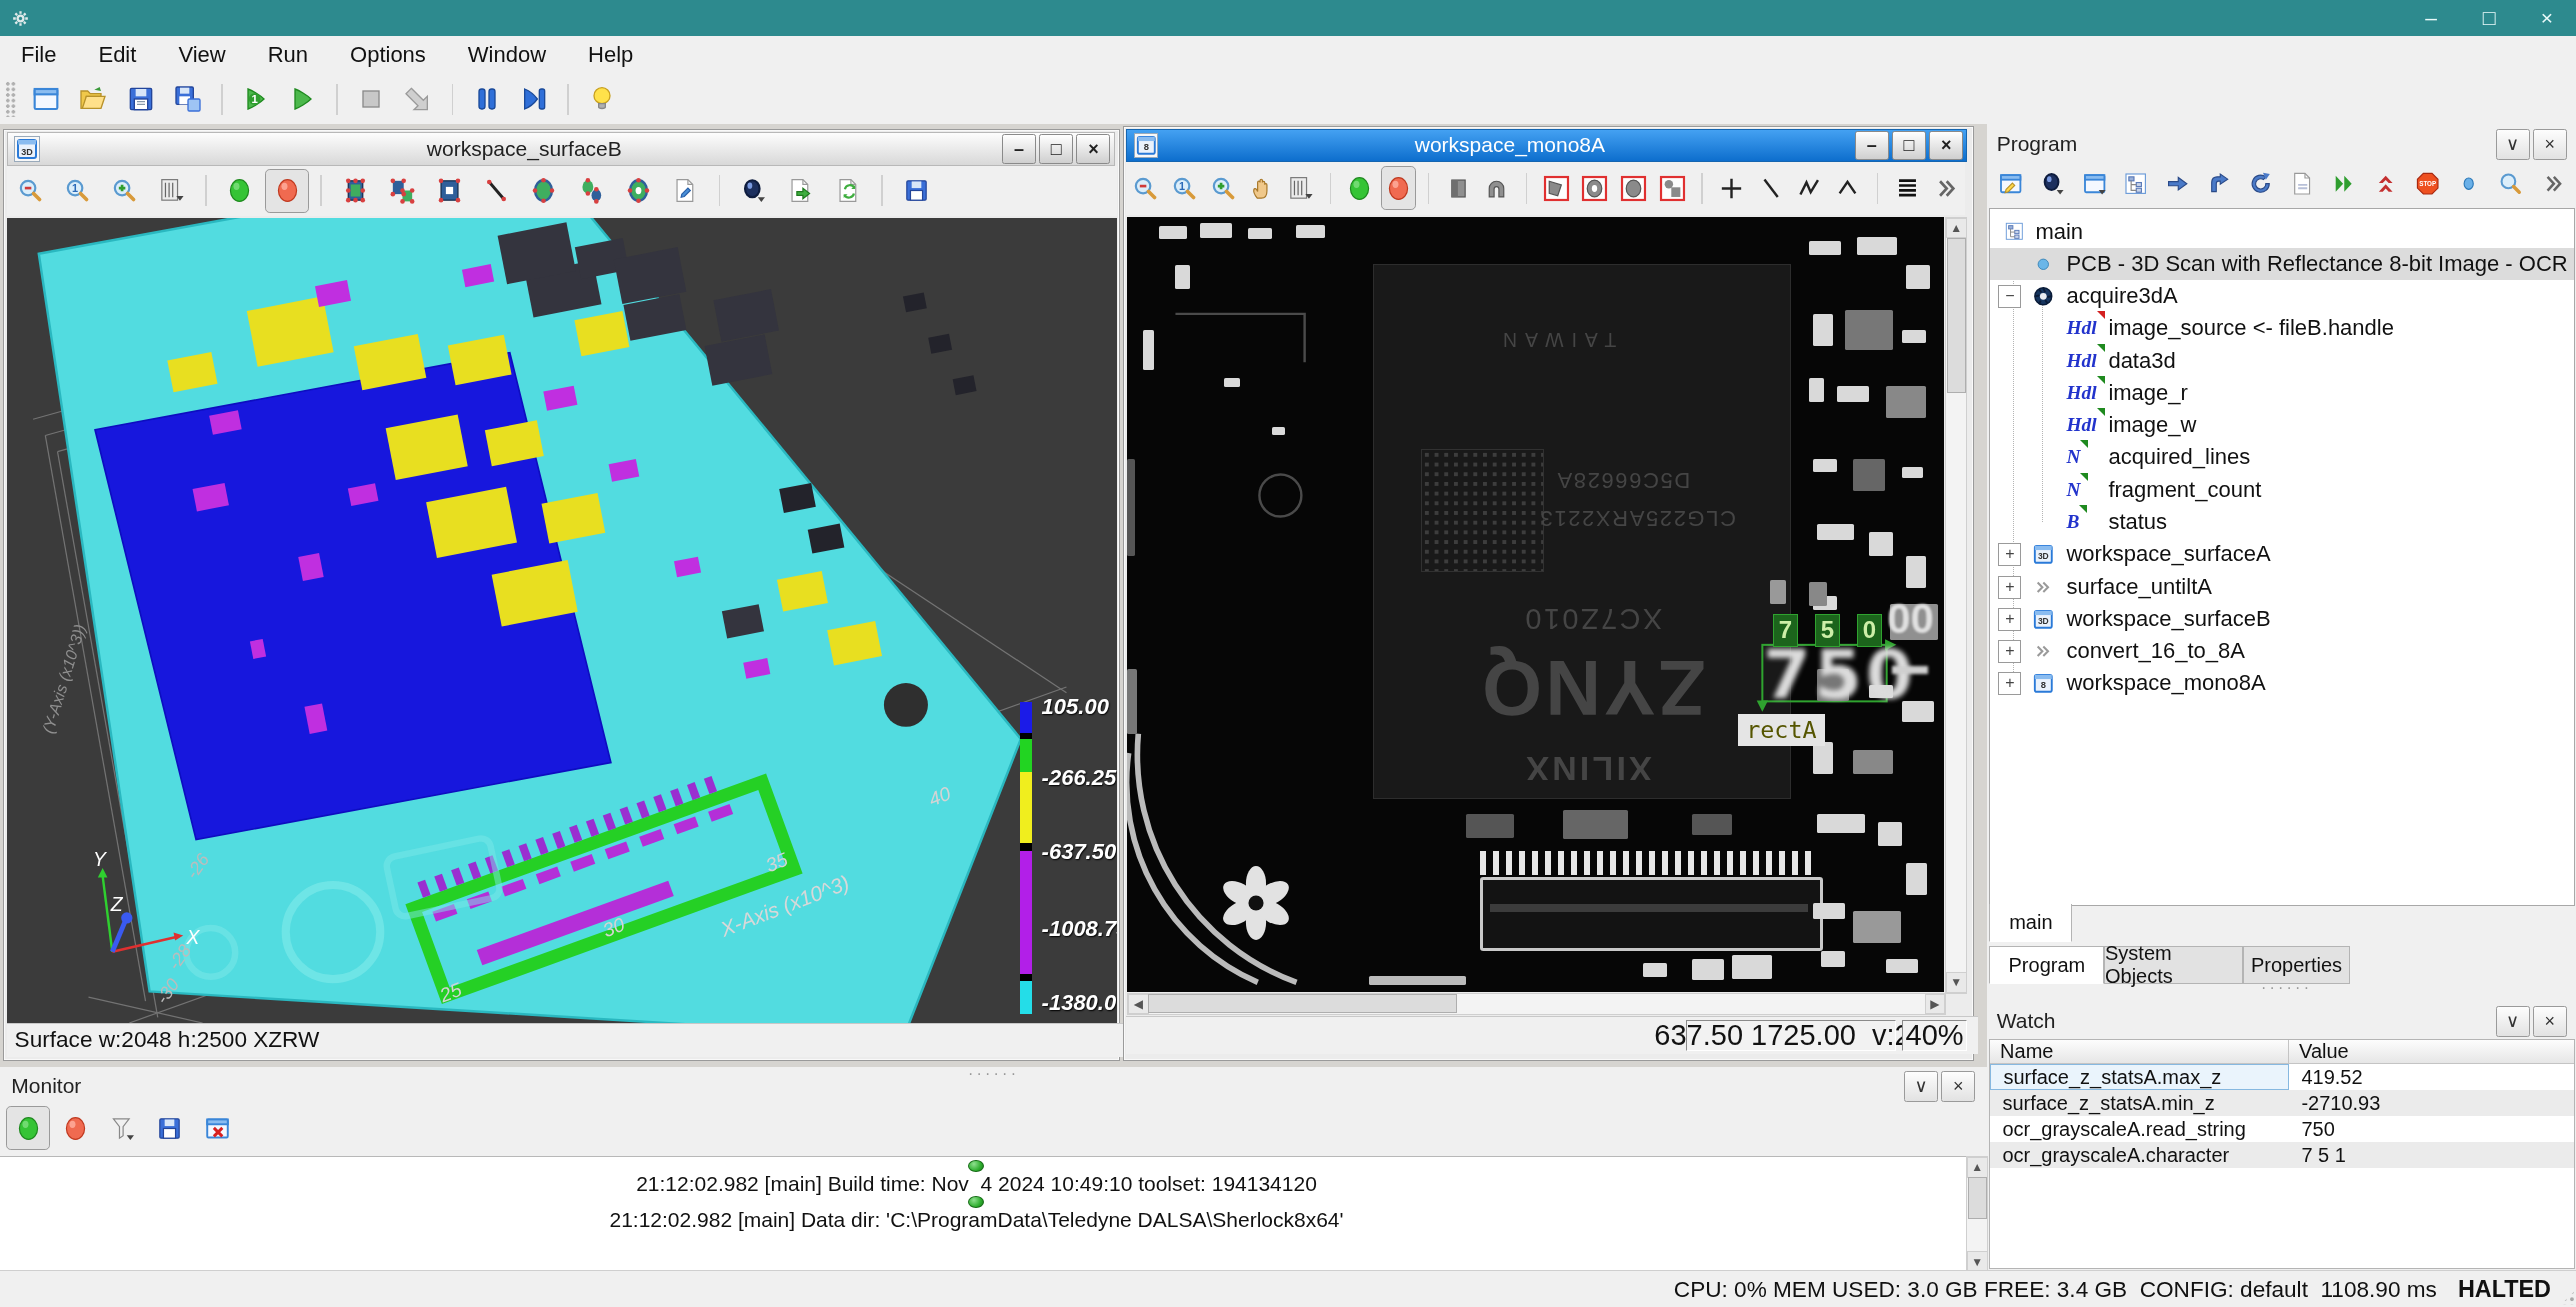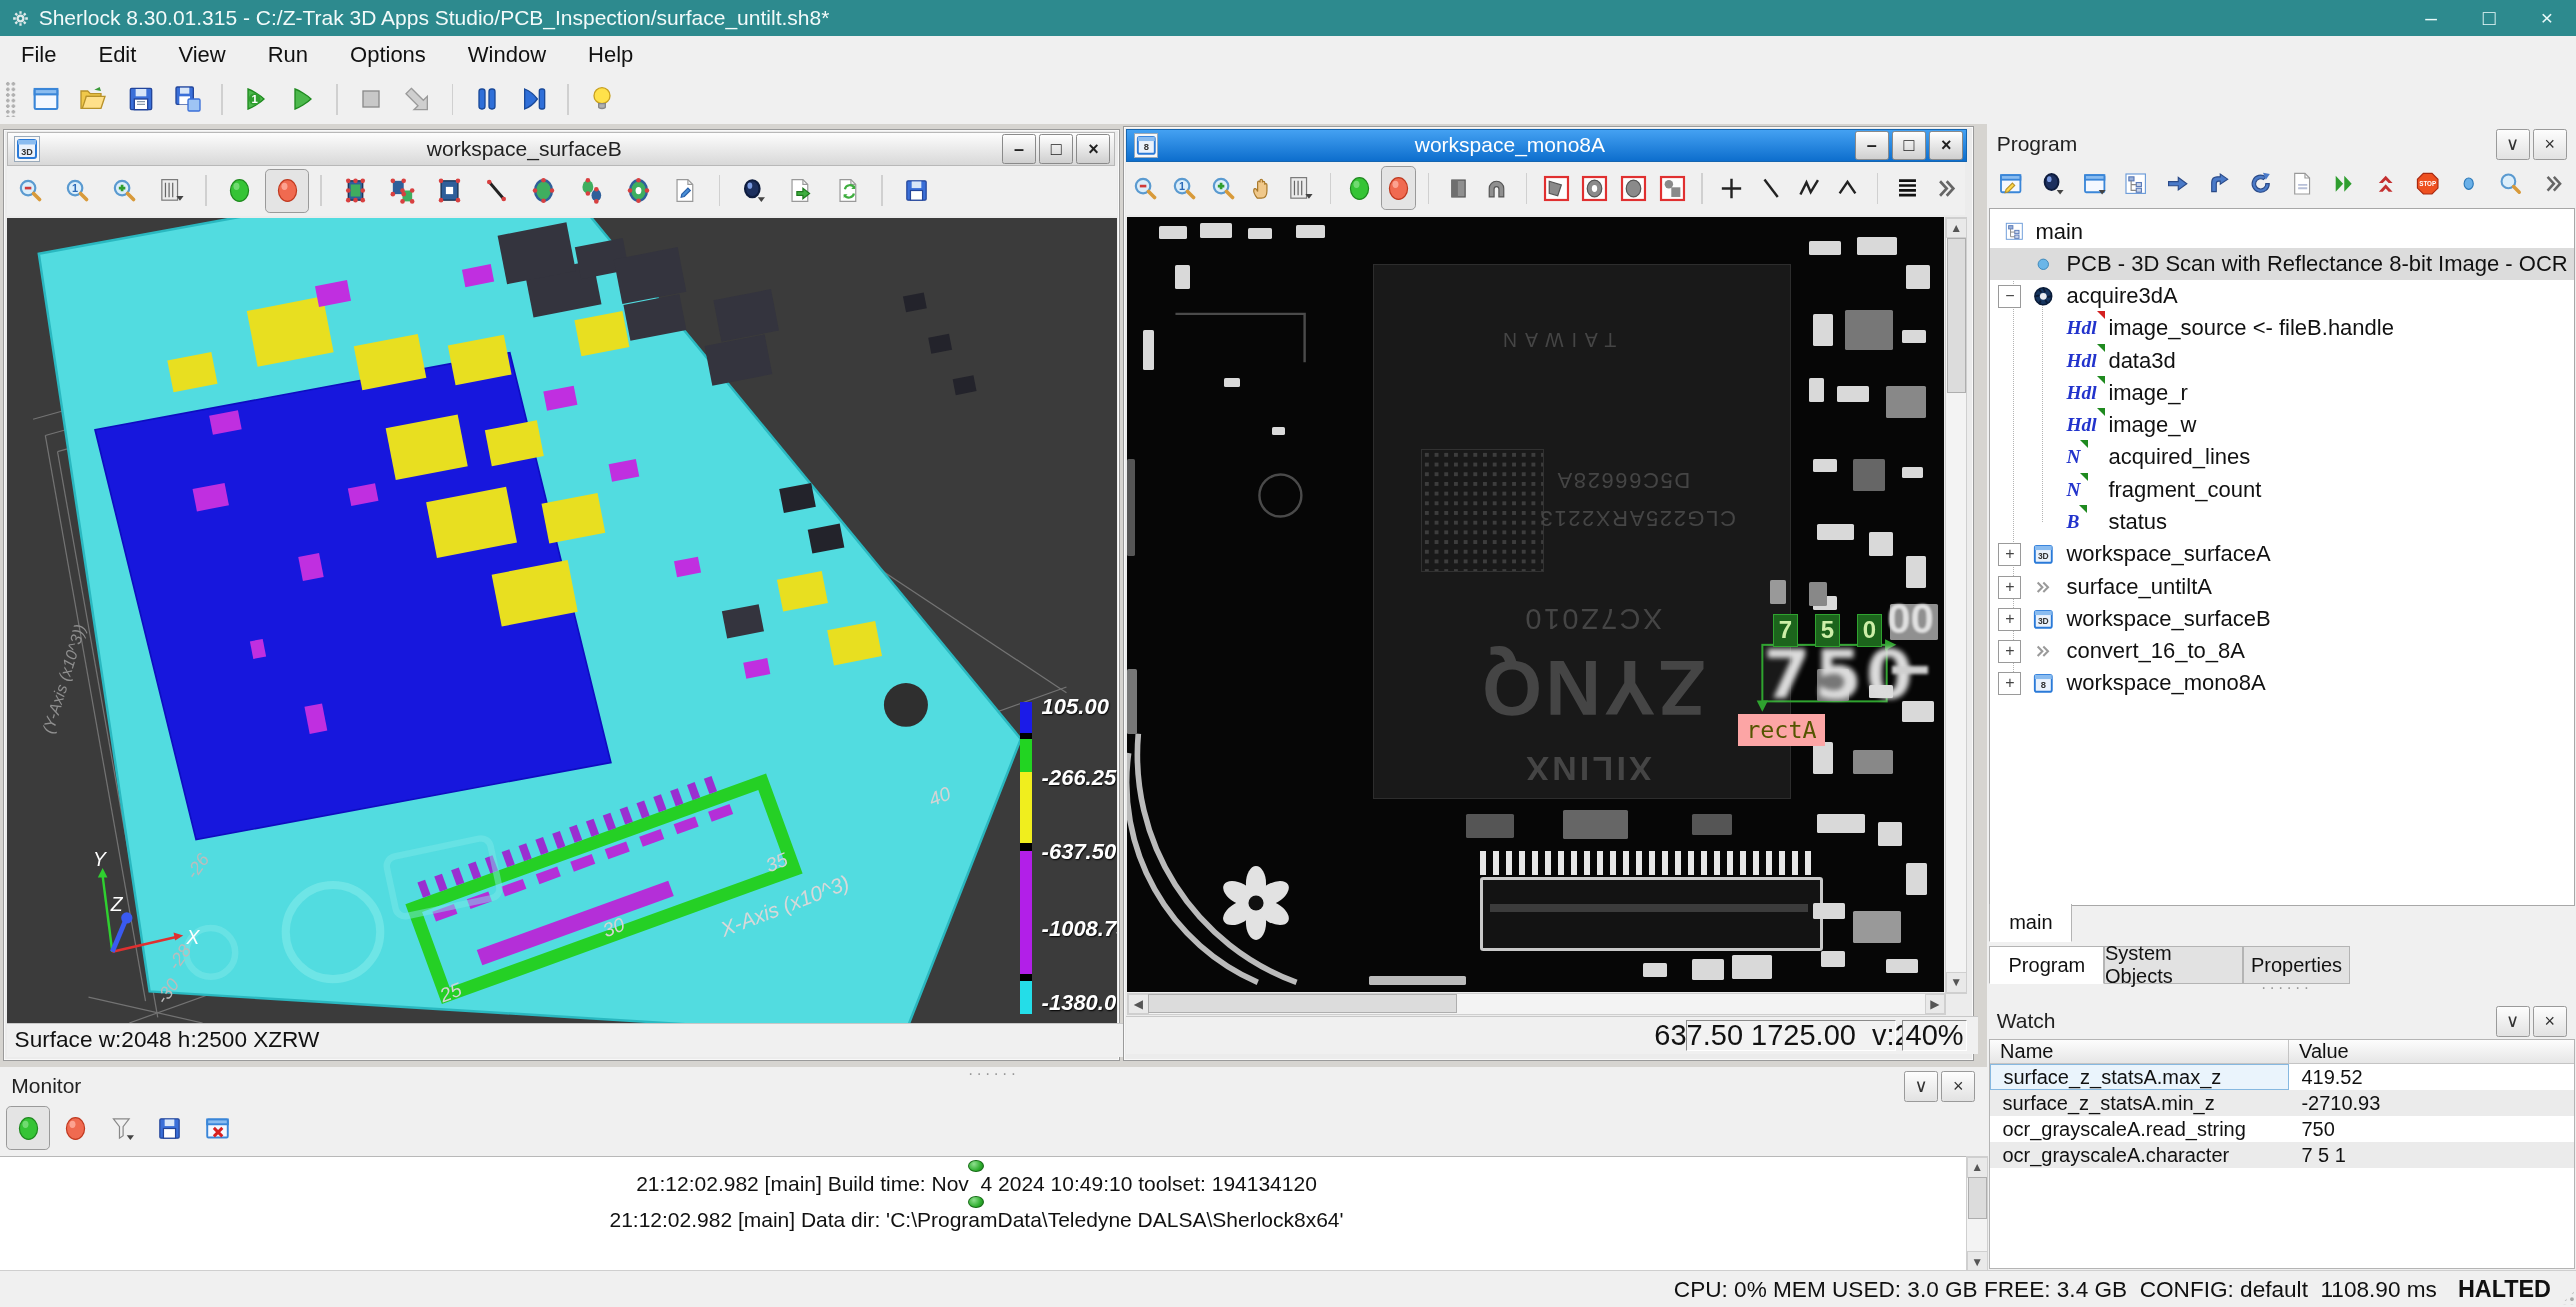--- a/index.html
+++ b/index.html
@@ -87,21 +87,20 @@
 <div id="app">
 
   <div id="titlebar">
     <span class="appic">
       <svg viewBox="0 0 24 24" width="21" height="21">
           <path d="M12 3.6v3M12 17.4v3M3.6 12h3M17.4 12h3M6.1 6.1l2.1 2.1M15.8 15.8l2 2M6.1 17.9l2.1-2.1M15.8 8.2l2-2" stroke="#dfeaea" stroke-width="2.6"></path>
           <circle cx="12" cy="12" r="4.6" fill="#dfeaea"></circle>
           <circle cx="12" cy="12" r="1.9" fill="#2d8a8e"></circle>
         </svg>
     </span>
-    <span id="title-text">Sherlock 8.30.01.315 - C:/Z-Trak 3D Apps Studio/PCB_Inspection/surface_untilt.sh8*</span>
     <span class="cap-btns" id="main-caps">
         <span class="cap">–</span>
         <span class="cap">□</span>
         <span class="cap">×</span>
       </span>
   </div>
 
   <div id="menubar">
       <span class="menu-item">File</span>
       <span class="menu-item">Edit</span>
@@ -734,21 +733,21 @@
             <div class="mc" style="left: 516px; top: 746px; width: 24px; height: 14.5px; background: rgb(217, 217, 217);"></div>
             <div class="mc" style="left: 242px; top: 759px; width: 97px; height: 9.7px; background: rgb(187, 187, 187);"></div>
             <div class="mc" style="left: 643px; top: 363px; width: 16px; height: 24px; background: rgb(153, 153, 153);"></div>
             <div class="mc" style="left: 682px; top: 365px; width: 18px; height: 24px; background: rgb(136, 136, 136);"></div>
           </div>
 
         <div style="position:absolute;left:636px;top:418px;width:121px;height:68px;font-size:68px;font-weight:bold;color:#dcdcdc;letter-spacing:4px;filter:blur(2.4px);font-family:'DejaVu Sans',sans-serif;">750</div>
         <div style="position:absolute;left:765px;top:449px;width:36px;height:8px;background:#cfcfcf;filter:blur(1.6px);"></div>
         <div style="position:absolute;left:760px;top:378px;font-size:42px;font-weight:bold;color:#e0e0e0;filter:blur(1.2px);">00</div>
         <div id="ocr-digits"></div>
-        <div style="position:absolute;left:611px;top:497px;background:#fca5a5;color:#555500;font-family:'DejaVu Sans Mono',monospace;font-size:23.4px;padding:2.4px 8px;">rectA</div>
+        <div style="position:absolute;left:611px;top:497px;background:#e5e5e5;color:#555500;font-family:'DejaVu Sans Mono',monospace;font-size:23.4px;padding:2.4px 8px;">rectA</div>
       <div style="position: absolute; left: 646px; top: 397px; width: 22.6px; height: 31px; background: rgb(28, 100, 28); color: rgb(205, 238, 168); font-size: 24px; font-weight: bold; display: flex; align-items: center; justify-content: center; border: 0.8px solid rgb(47, 163, 47);">7</div>
           <div style="position: absolute; left: 688px; top: 397px; width: 22.6px; height: 31px; background: rgb(28, 100, 28); color: rgb(205, 238, 168); font-size: 24px; font-weight: bold; display: flex; align-items: center; justify-content: center; border: 0.8px solid rgb(47, 163, 47);">5</div>
           <div style="position: absolute; left: 730px; top: 397px; width: 22.6px; height: 31px; background: rgb(28, 100, 28); color: rgb(205, 238, 168); font-size: 24px; font-weight: bold; display: flex; align-items: center; justify-content: center; border: 0.8px solid rgb(47, 163, 47);">0</div>
         </div>
 
       <div class="sb" id="mono-vscroll" style="left:821px;top:90px;width:20px;height:775px;">
         <div class="ar" style="left:0;top:0;width:18.6px;height:18.6px;">▲</div>
         <div class="th" style="left:0.8px;top:20px;width:17px;height:153px;"></div>
         <div class="ar" style="left:0;bottom:0;width:18.6px;height:18.6px;">▼</div>
       </div>

